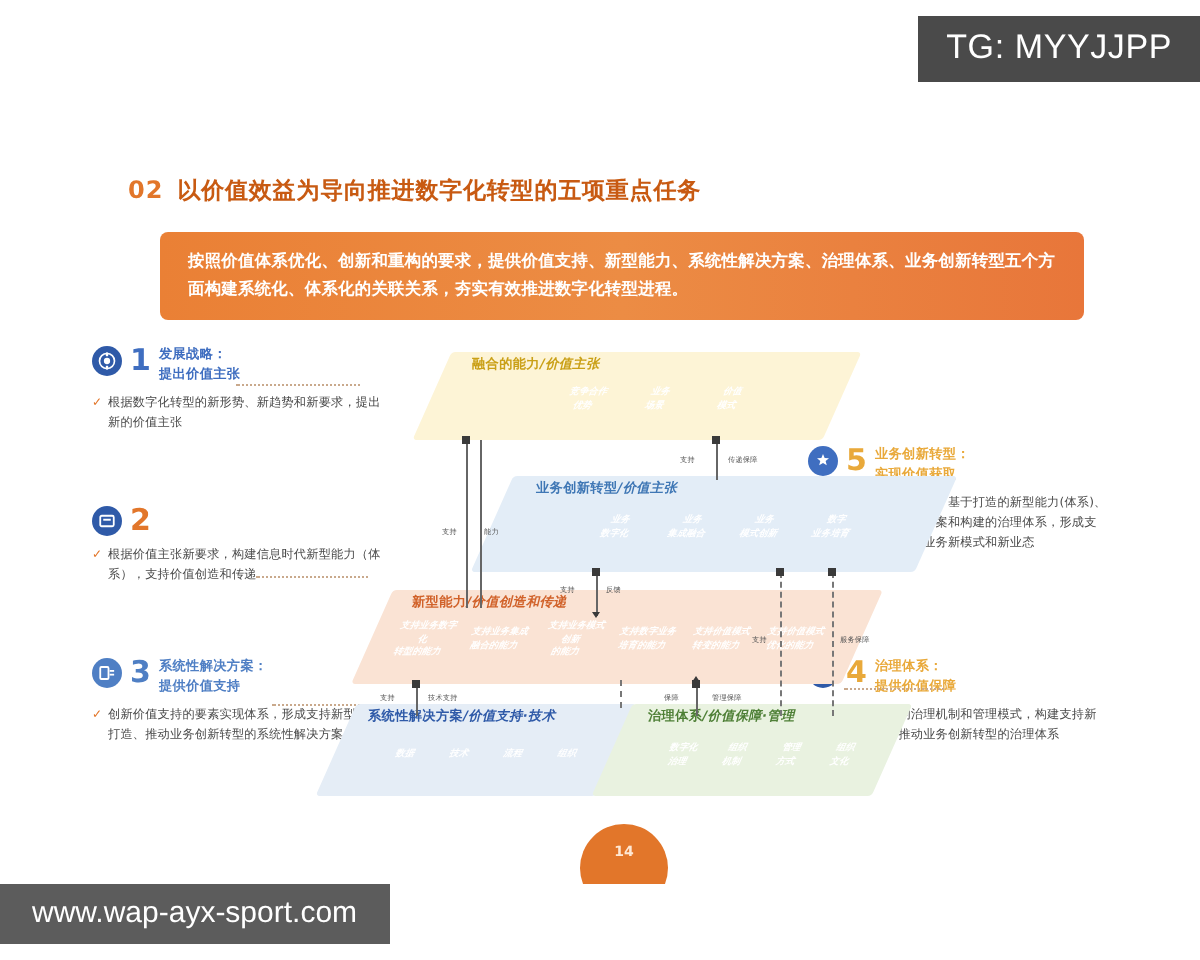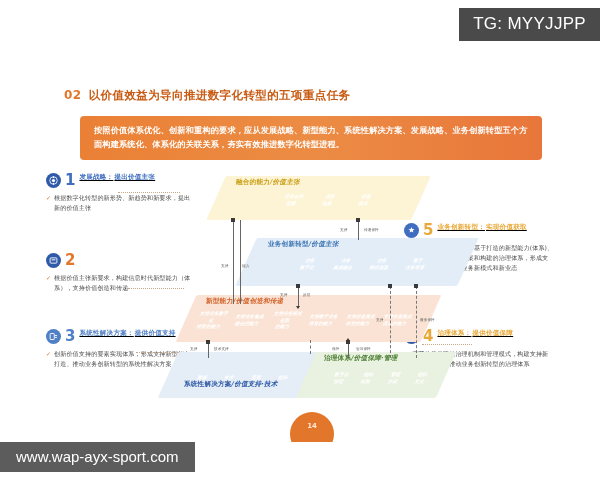--- a/index.html
+++ b/index.html
@@ -67,21 +67,21 @@
   
   .side-item{ position:absolute; width:150px; }
   .si-head{ display:flex; align-items:flex-start; gap:4px; }
   .si-icon{
     width:15px; height:15px; border-radius:50%;
     display:flex; align-items:center; justify-content:center;
     flex:0 0 auto; margin-top:1px;
   }
   .si-icon svg{ width:9px; height:9px; display:block; }
   .si-num{ font-size:15px; font-weight:bold; line-height:1; margin-top:1px; }
-  .si-titles{ display:flex; gap:1px; padding-top:1px;text-decoration:underline;}
+  .si-titles{ display:flex; flex-direction:column; gap:1px; padding-top:1px;}
   .si-t1{ font-size:6.6px; font-weight:bold; letter-spacing:.2px;}
   .si-t2{ font-size:6.6px; font-weight:bold; letter-spacing:.2px;}
   .si-body{ display:flex; gap:3px; margin-top:5px; }
   .si-check{ font-size:6px; line-height:1.5; flex:0 0 auto;}
   .si-desc{ font-size:6.1px; line-height:1.62; color:#4a4a4a; letter-spacing:.1px;}
 
   
   .c-blue  .si-icon{ background:#2f5aa8; color:#fff;}
   .c-blue  .si-num{ color:#3f6ec0;}
   .c-blue  .si-t1,.c-blue .si-t2{ color:#3f6ec0;}
@@ -188,21 +188,21 @@
 <div class="tg-badge">TG: MYYJJPP</div>
 
 <div class="slide">
 
 
   <div class="sec-title">
     <span class="sec-num">02</span>
     <span class="sec-head">以价值效益为导向推进数字化转型的五项重点任务</span>
   </div>
 
-  <div class="desc">按照价值体系优化、创新和重构的要求，应从发展战略、新型能力、系统性解决方案、发展战略、业务创新转型五个方面构建系统化、体系化的关联关系，夯实有效推进数字化转型进程。</div>
+  <div class="desc">按照价值体系优化、创新和重构的要求，提供价值支持、新型能力、系统性解决方案、治理体系、业务创新转型五个方面构建系统化、体系化的关联关系，夯实有效推进数字化转型进程。</div>
 
   <div class="side-item c-blue" style="left:28px; top:120px;">
     <div class="si-head">
       <span class="si-icon">
         <svg viewBox="0 0 24 24" fill="currentColor">
             <circle cx="12" cy="12" r="10" fill="none" stroke="currentColor" stroke-width="2.2"></circle>
             <circle cx="12" cy="12" r="4.2"></circle>
             <rect x="10.5" y="0.6" width="3" height="5"></rect>
             <rect x="10.5" y="18.4" width="3" height="5"></rect>
           </svg>
@@ -331,21 +331,21 @@
     <div class="cells" style="left:176px; top:257px;">
       <div class="cell" style="width:34px;height:24px;">支持业务数字化<br>转型的能力</div>
       <div class="cell" style="width:34px;height:24px;">支持业务集成<br>融合的能力</div>
       <div class="cell" style="width:34px;height:24px;">支持业务模式创新<br>的能力</div>
       <div class="cell" style="width:34px;height:24px;">支持数字业务培育的能力</div>
       <div class="cell" style="width:34px;height:24px;">支持价值模式<br>转变的能力</div>
       <div class="cell" style="width:34px;height:24px;">支持价值模式<br>优化的能力</div>
     </div>
 
     <div class="layer l-dblue" style="left:150px; top:300px; width:140px; height:46px;"></div>
-    <div class="layer-label lbl-dblue" style="left:166px; top:302px;margin-top:26px;">
+    <div class="layer-label lbl-dblue" style="left:166px; top:302px;">
       <span>系统性解决方案</span><i>/价值支持·技术</i>
     </div>
     <div class="cells" style="left:172px; top:315px;">
       <div class="cell" style="width:24px;height:23px;">数据</div>
       <div class="cell" style="width:24px;height:23px;">技术</div>
       <div class="cell" style="width:24px;height:23px;">流程</div>
       <div class="cell" style="width:24px;height:23px;">组织</div>
     </div>
 
     <div class="layer l-green" style="left:288px; top:300px; width:140px; height:46px;"></div>

